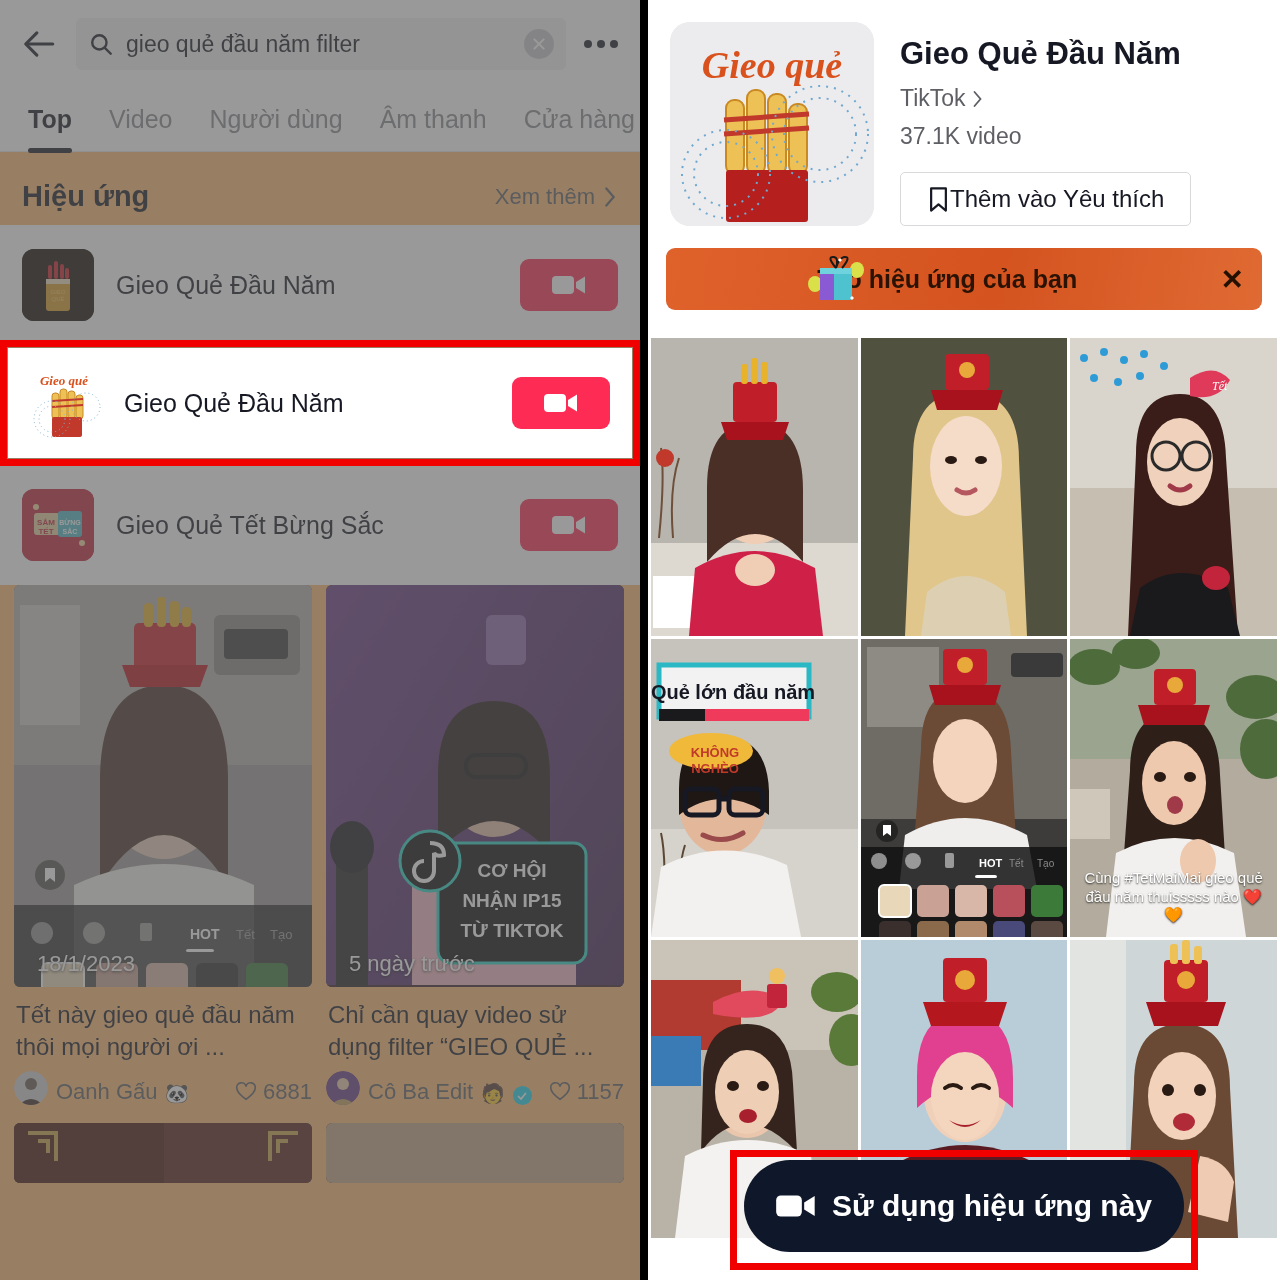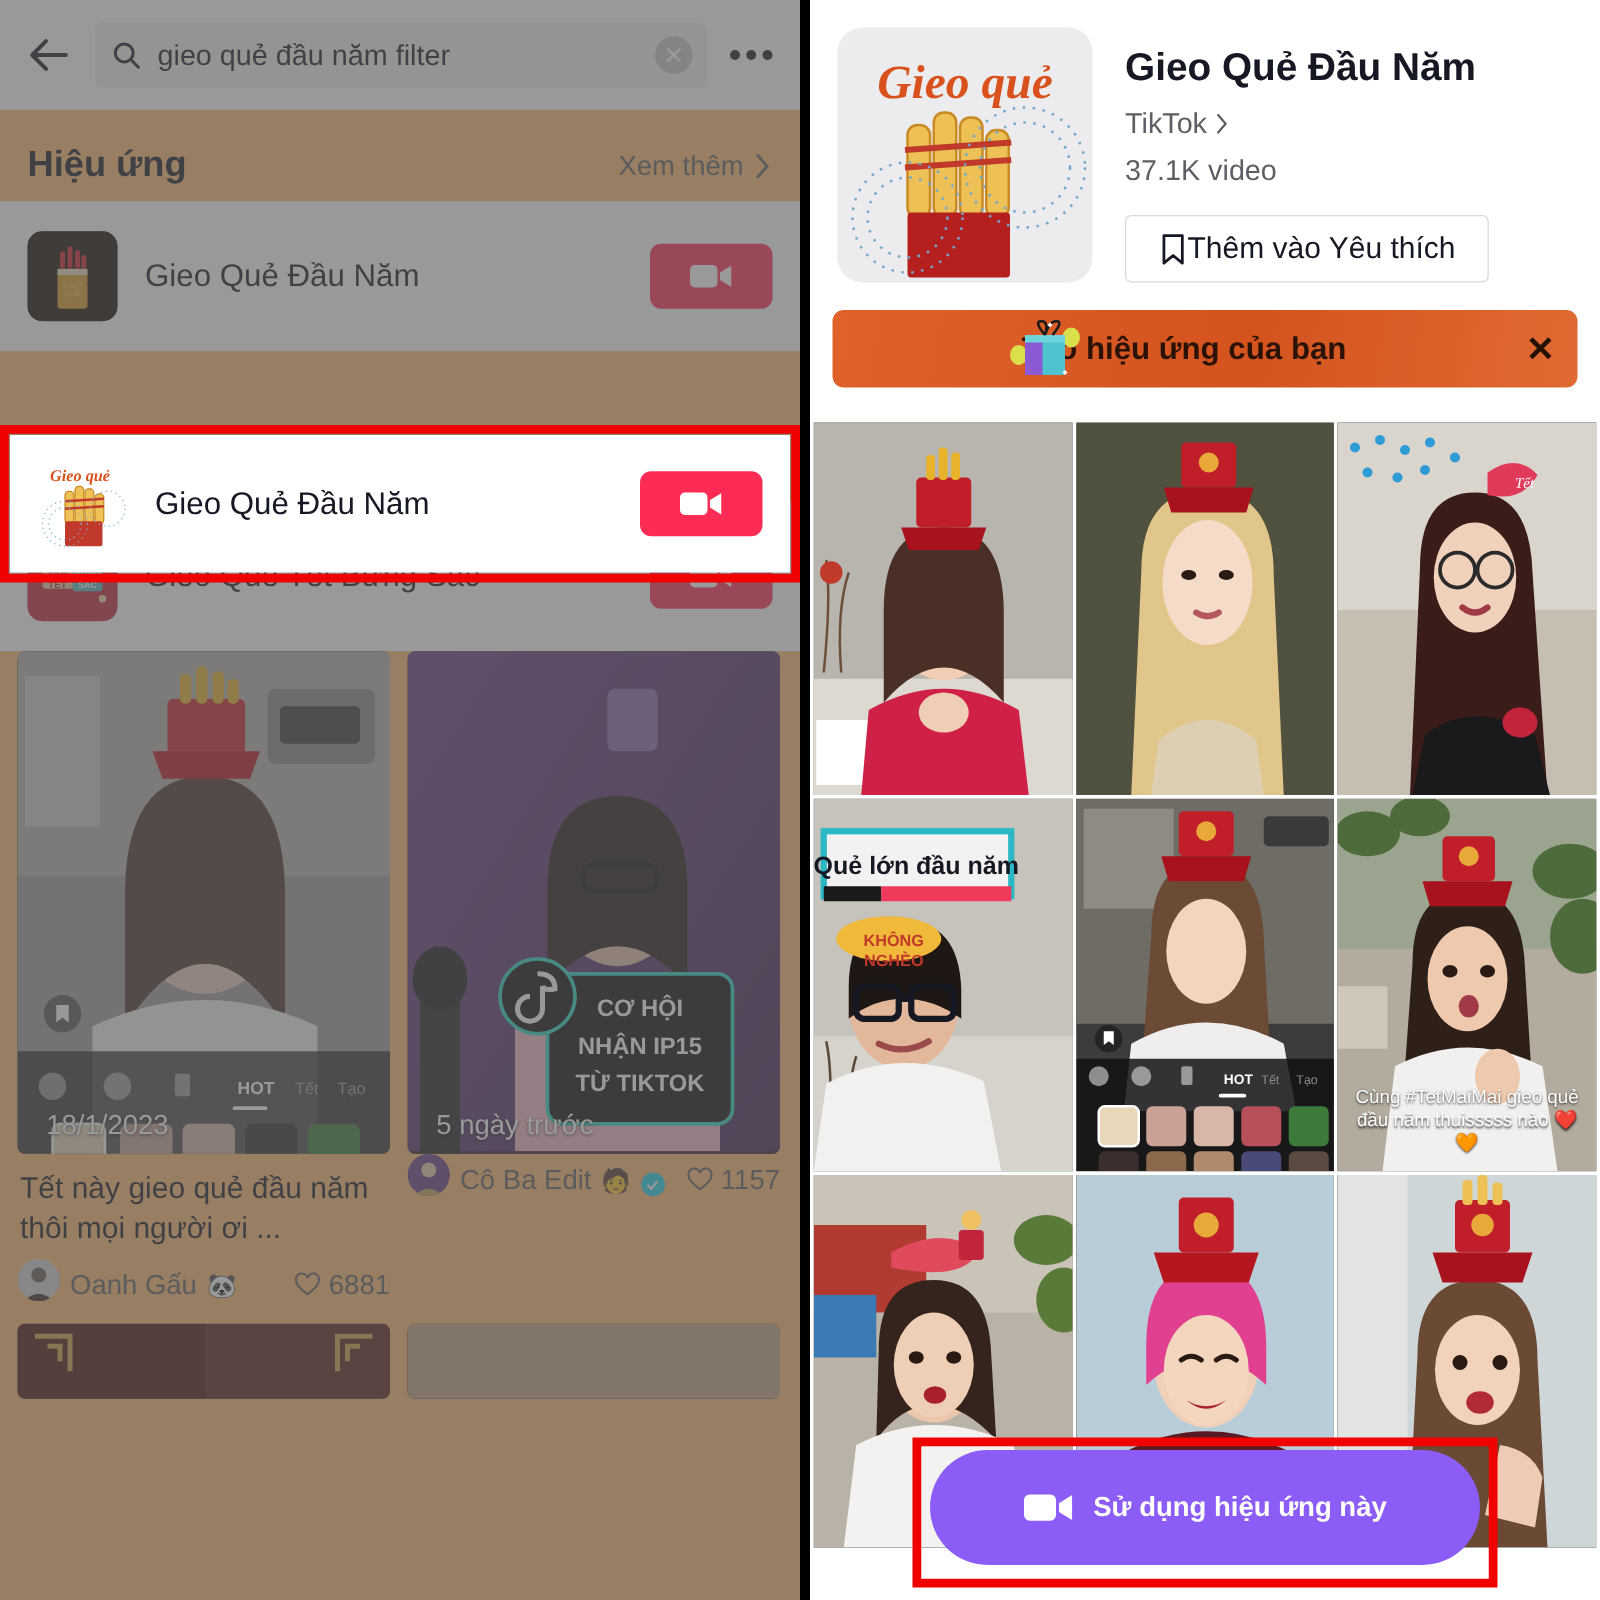--- a/index.html
+++ b/index.html
@@ -64,21 +64,21 @@
   .promo{ margin:22px 18px 0 18px; height:62px; border-radius:9px; background:linear-gradient(100deg,#e0622b 0%,#d4531f 55%,#e06a33 100%); display:flex; align-items:center; padding:0 18px; position:relative; overflow:hidden;}
   .promo-txt{ flex:1 1 auto; text-align:center; font-size:25px; font-weight:bold; color:#2a1204; }
   .promo-x{ flex:0 0 auto; font-size:28px; color:#231000; font-weight:bold; padding-left:10px;}
   .gift{ position:absolute; left:142px; top:6px; width:56px;height:50px;}
 
   .r-grid{ position:absolute; left:0; top:338px; width:632px; display:grid; grid-template-columns:repeat(3,1fr); gap:3px; padding:0 3px;}
   .cell{ position:relative; width:100%; height:298px; overflow:hidden; background:#555;}
   .cell-cap{ position:absolute; left:6px; right:6px; bottom:12px; color:#fff; font-size:15px; text-align:center; text-shadow:0 1px 2px rgba(0,0,0,.8); line-height:1.25;}
 
   .use-wrap{ position:absolute; left:96px; bottom:28px; width:440px; height:92px; z-index:8;}
-  .use-btn{ width:100%; height:100%; border-radius:46px; background:#8b5cf6; display:flex;align-items:center;justify-content:center; gap:16px; color:#fff; font-size:22px; font-weight:bold;}
+  .use-btn{ width:100%; height:100%; border-radius:46px; background:#0f172a; display:flex;align-items:center;justify-content:center; gap:16px; color:#fff; font-size:30px; font-weight:bold;}
   .use-box{ position:absolute; left:82px; bottom:10px; width:468px; height:120px; border:7px solid #f10000; z-index:9; pointer-events:none;}
 
   svg{ display:block; }
   .person-bg{ position:absolute; inset:0; }
 </style>
 </head>
 <body>
 
 <div class="stage">
 
@@ -107,20 +107,27 @@
               </svg>
           </span>
         </div>
         <div class="dots">
             <i></i>
             <i></i>
             <i></i>
           </div>
       </div>
 
+      <div class="tabs">
+        <div class="tab active">Top</div>
+        <div class="tab">Video</div>
+        <div class="tab">Người dùng</div>
+        <div class="tab">Âm thanh</div>
+        <div class="tab">Cửa hàng</div>
+      </div>
 
       <div class="section-head">
         <div class="section-title">Hiệu ứng</div>
         <div class="section-more">
           <span>Xem thêm</span>
           <svg width="16" height="22" viewBox="0 0 10 18" fill="none" stroke="#5e5f65" stroke-width="1.8" stroke-linecap="round">
               <polyline points="2,2 8,9 2,16"></polyline>
             </svg>
         </div>
       </div>
@@ -269,20 +276,21 @@
                   <rect x="112" y="258" width="148" height="120" rx="12" fill="#0b0b0d" stroke="#2bd4c4" stroke-width="3"></rect>
                  <text x="186" y="292" font-size="19" fill="#fff" text-anchor="middle" font-weight="bold" font-family="sans-serif">CƠ HỘI</text>
                  <text x="186" y="322" font-size="19" fill="#fff" text-anchor="middle" font-weight="bold" font-family="sans-serif">NHẬN IP15</text>
                  <text x="186" y="352" font-size="19" fill="#fff" text-anchor="middle" font-weight="bold" font-family="sans-serif">TỪ TIKTOK</text>
               </g>
               <circle cx="104" cy="276" r="30" fill="#0b0b0d" stroke="#2bd4c4" stroke-width="3"></circle>
               <path d="M104 258 q14 0 14 12 q-8 2 -10 -2 v18 a10 10 0 1 1 -10 -10" fill="none" stroke="#fff" stroke-width="4"></path>
             </svg>
             <div class="vid-date">5 ngày trước</div>
           </div>
+          <div class="vid-cap">Chỉ cần quay video sử dụng filter “GIEO QUẺ ...</div>
           <div class="vid-meta">
             <span class="av">
               <svg width="34" height="34" viewBox="0 0 34 34">
                   <circle cx="17" cy="17" r="17" fill="#6b3d86"></circle>
                   <circle cx="17" cy="13" r="6" fill="#e9c9a8"></circle>
                   <path d="M5 34 q12 -12 24 0 z" fill="#c4a060"></path>
                 </svg>
             </span>
             <span class="au-name">Cô Ba Edit</span>
             <span class="emoji">🧑</span>

